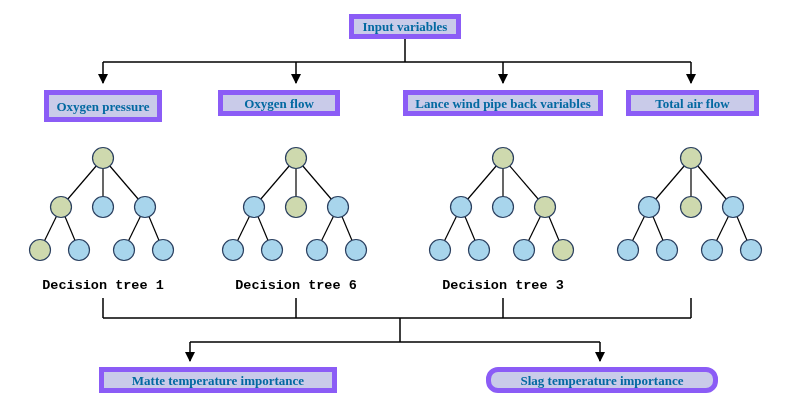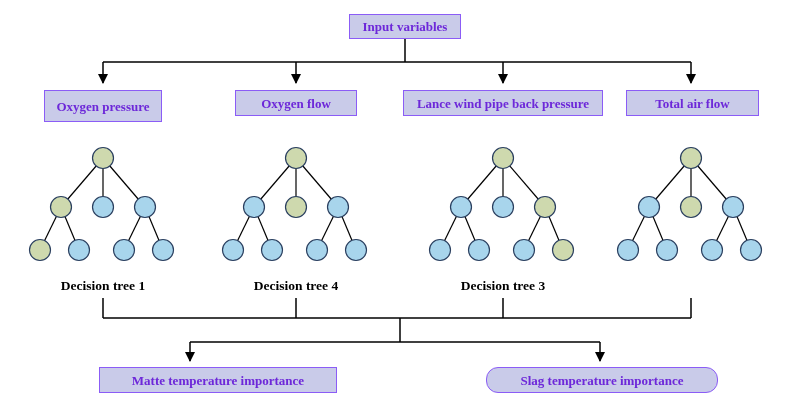--- a/index.html
+++ b/index.html
@@ -11,31 +11,32 @@
     overflow:hidden;
   }
   svg.wires{position:absolute;left:0;top:0;}
   .connector{stroke:#000000;stroke-width:1.5;fill:none;}
   .tree-edge{stroke:#000000;stroke-width:1.2;}
   .tree-node{stroke:#2a3f5f;stroke-width:1.2;}
   .dbox{
     position:absolute;
     box-sizing:border-box;
     background:#c9cbe9;
-    border:1px solid #8b5cf6;
+    border:5px solid #8b5cf6;
     display:flex;align-items:center;justify-content:center;
-    font-weight:bold;font-size:13px;color:#6d28d9;
+    font-weight:bold;font-size:13px;color:#0369a1;
     text-align:center;white-space:nowrap;
     line-height:1;
   }
   .tree-label{
     position:absolute;
     transform:translateX(-50%);
     font-weight:bold;font-size:13.5px;color:#000;
     white-space:nowrap;
+    font-family:Liberation Mono, monospace;
   }
 </style>
 </head>
 <body>
 
 <div class="canvas">
 
   <svg class="wires" width="805" height="416" viewBox="0 0 805 416">
     <defs>
       <marker id="arrow" viewBox="0 0 10 10" refX="9" refY="5" markerWidth="7" markerHeight="7" orient="auto">
@@ -132,32 +133,32 @@
     <line class="connector" x1="600" y1="342" x2="600" y2="361" marker-end="url(#arrow)"></line>
   </svg>
 
   <div class="dbox" style="left:349px;top:14px;width:112px;height:25px;">
     <span>Input variables</span>
   </div>
 
   <div class="dbox" style="left:44px;top:90px;width:118px;height:32px;">
     <span>Oxygen pressure</span>
   </div>
-  <div class="dbox" style="left:235px;top:90px;width:122px;height:26px;">
+  <div class="dbox" style="left:218px;top:90px;width:122px;height:26px;">
     <span>Oxygen flow</span>
   </div>
   <div class="dbox" style="left:403px;top:90px;width:200px;height:26px;">
-    <span>Lance wind pipe back pressure</span>
+    <span>Lance wind pipe back variables</span>
   </div>
   <div class="dbox" style="left:626px;top:90px;width:133px;height:26px;">
     <span>Total air flow</span>
   </div>
 
   <div class="tree-label" style="left:103px;top:278px;">Decision tree 1</div>
-  <div class="tree-label" style="left:296px;top:278px;">Decision tree 4</div>
+  <div class="tree-label" style="left:296px;top:278px;">Decision tree 6</div>
   <div class="tree-label" style="left:503px;top:278px;text-align:right;">Decision tree 3</div>
 
   <div class="dbox" style="left:99px;top:367px;width:238px;height:26px;">
     <span>Matte temperature importance</span>
   </div>
   <div class="dbox" style="left:486px;top:367px;width:232px;height:26px;border-radius:12px;">
     <span>Slag temperature importance</span>
   </div>
 
 </div>

